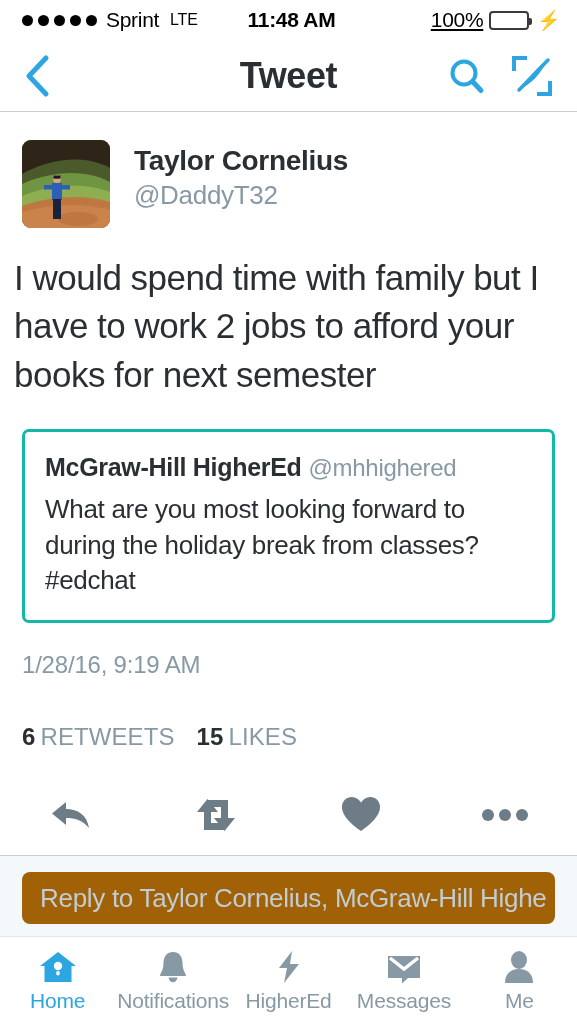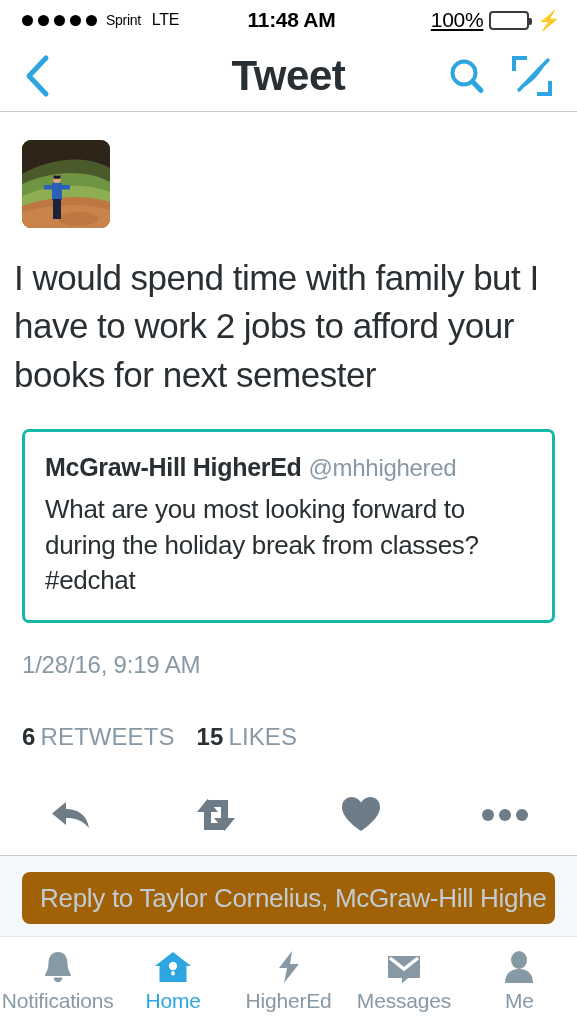--- a/index.html
+++ b/index.html
@@ -16,21 +16,21 @@
   .status-bar {
     height:40px; flex:0 0 40px;
     display:flex; align-items:center;
     padding:0 16px 0 22px;
     font-size:21px; font-weight:bold; color:#000;
     position:relative;
   }
   .status-left { display:flex; align-items:center; gap:9px; }
   .signal-dots { display:flex; gap:5px; align-items:center; }
   .signal-dots i { width:11px; height:11px; border-radius:50%; background:#000; display:block; }
-  .carrier { font-size:14px; font-weight:400; letter-spacing:-0.3px; }
+  .carrier { font-size:21px; font-weight:400; letter-spacing:-0.3px; }
   .net-type { font-size:16px; font-weight:400; letter-spacing:-0.2px; margin-left:2px;}
   .status-center {
     position:absolute; left:0; right:0; text-align:center;
     font-size:21px; font-weight:bold; letter-spacing:-0.3px;
     pointer-events:none;
     padding-left:6px;
   }
   .status-right { margin-left:auto; display:flex; align-items:center; gap:6px; z-index:2;}
   .batt-pct { font-size:21px; font-weight:400; letter-spacing:-0.3px;text-decoration:underline; }
   .batt-icon { position:relative; width:40px; height:19px; border:2px solid #3a3a3a; border-radius:4px; padding:2px; }
@@ -40,21 +40,21 @@
 
   
   .nav-bar {
     height:72px; flex:0 0 72px;
     display:flex; align-items:center; justify-content:space-between;
     padding:0 24px; position:relative;
     border-bottom:1px solid #c9ced2;
   }
   .nav-title {
     position:absolute; left:0; right:0; text-align:center;
-    font-size:42px; font-weight:bold; color:#292f33; letter-spacing:-0.4px;
+    font-size:36px; font-weight:bold; color:#292f33; letter-spacing:-0.4px;
     pointer-events:none;
   }
   .nav-back { width:34px; height:46px; display:flex; align-items:center; justify-content:flex-start; cursor:pointer; z-index:2;}
   .nav-actions { display:flex; align-items:center; gap:24px; z-index:2;}
   .icon-btn { display:flex; align-items:center; justify-content:center; cursor:pointer; }
 
   
   .content { flex:1 1 auto; display:flex; flex-direction:column; overflow:hidden; }
   .tweet-head { display:flex; align-items:flex-start; padding:28px 22px 0 22px; }
   .avatar {
@@ -190,20 +190,24 @@
           <path d="M0 66 C30 56 60 54 88 62 V88 H0 Z" fill="#bf7742"></path>
           <path d="M0 72 C30 64 60 62 88 70 V88 H0 Z" fill="#c9834b"></path>
           <ellipse cx="56" cy="79" rx="20" ry="7" fill="#b56a38" opacity="0.5"></ellipse>
           <rect x="30" y="43" width="10" height="17" fill="#2b5fb8"></rect>
           <rect x="22" y="45" width="26" height="4.5" fill="#2b5fb8"></rect>
           <circle cx="35" cy="39" r="4" fill="#d8a87c"></circle>
           <rect x="31.5" y="35.5" width="7" height="3.2" fill="#1a1a2e"></rect>
           <rect x="31" y="59" width="8" height="20" fill="#1c2238"></rect>
         </svg>
       </div>
+      <div class="author">
+        <div class="author-name">Taylor Cornelius</div>
+        <div class="author-handle">@DaddyT32</div>
+      </div>
     </div>
 
     <div class="tweet-text">I would spend time with family but I have to work 2 jobs to afford your books for next semester</div>
 
     <div class="quote-card">
       <div class="quote-head">
         <span class="quote-name">McGraw-Hill HigherEd</span><span class="quote-handle">@mhhighered</span>
       </div>
       <div class="quote-body">What are you most looking forward to during the holiday break from classes? #edchat</div>
     </div>
@@ -246,43 +250,43 @@
 
     <div class="reply-zone">
       <div class="reply-box">
         <span class="reply-placeholder">Reply to Taylor Cornelius, McGraw-Hill Highe</span>
       </div>
     </div>
   </div>
 
   <div class="tab-bar">
 
-    <div class="tab">
-      <span class="tab-ico">
-        <svg width="34" height="34" viewBox="0 0 34 34">
-          <path d="M17 2 C11 2 7.5 6.5 7.5 13 C7.5 21 4 23 4 26 L30 26 C30 23 26.5 21 26.5 13 C26.5 6.5 23 2 17 2 Z" fill="#8899a6"></path>
-          <path d="M12.5 27.5 C13.2 30.8 15 32.3 17 32.3 C19 32.3 20.8 30.8 21.5 27.5 Z" fill="#8899a6"></path>
-        </svg>
-      </span>
-      <span class="tab-label">Notifications</span>
-    </div>
-
     <div class="tab active">
       <span class="tab-ico">
         <svg width="38" height="34" viewBox="0 0 38 34">
           <path d="M19 2 L37 16 L32.5 16 L32.5 32 L5.5 32 L5.5 16 L1 16 Z" fill="#2CA5E0"></path>
           <circle cx="19" cy="16" r="4.2" fill="#fff"></circle>
           <rect x="17.2" y="21" width="3.6" height="4.5" rx="1.8" fill="#fff"></rect>
         </svg>
       </span>
       <span class="tab-label">Home</span>
     </div>
 
     <div class="tab">
       <span class="tab-ico">
+        <svg width="34" height="34" viewBox="0 0 34 34">
+          <path d="M17 2 C11 2 7.5 6.5 7.5 13 C7.5 21 4 23 4 26 L30 26 C30 23 26.5 21 26.5 13 C26.5 6.5 23 2 17 2 Z" fill="#8899a6"></path>
+          <path d="M12.5 27.5 C13.2 30.8 15 32.3 17 32.3 C19 32.3 20.8 30.8 21.5 27.5 Z" fill="#8899a6"></path>
+        </svg>
+      </span>
+      <span class="tab-label">Notifications</span>
+    </div>
+
+    <div class="tab">
+      <span class="tab-ico">
         <svg width="26" height="34" viewBox="0 0 26 34">
           <path d="M16 1 L3 18 L11 18 L8 33 L23 14 L14 14 Z" fill="#8899a6"></path>
         </svg>
       </span>
       <span class="tab-label">HigherEd</span>
     </div>
 
     <div class="tab">
       <span class="tab-ico">
         <svg width="36" height="30" viewBox="0 0 36 30">

